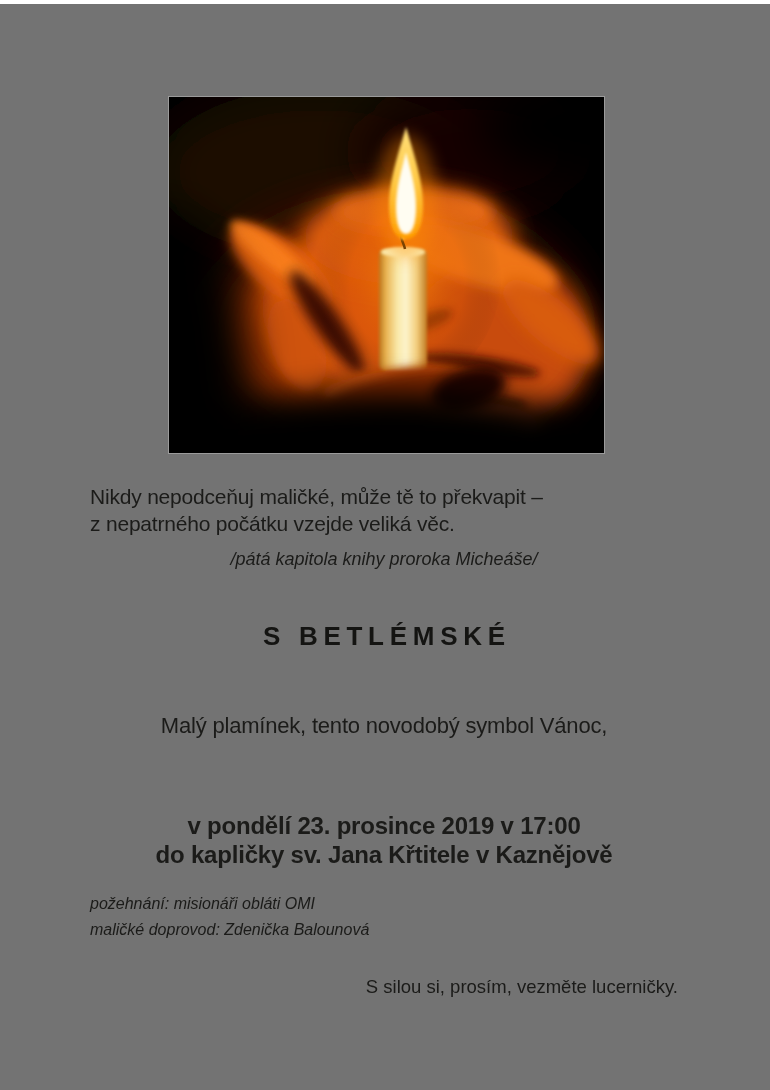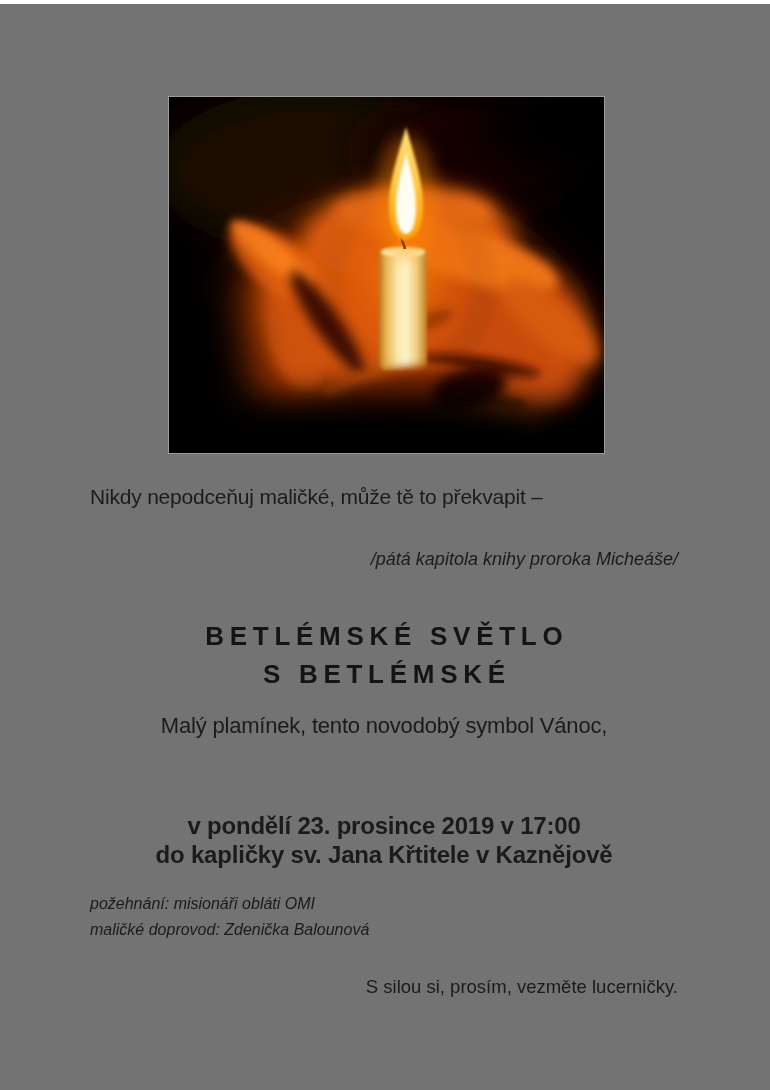--- a/index.html
+++ b/index.html
@@ -21,21 +21,21 @@
     height: 356px;
     border: 1px solid #9b9b9b;
     box-sizing: content-box;
     background: #000;
   }
   .photo svg { display: block; width: 435px; height: 356px; }
 
   .col { position: absolute; left: 90px; width: 588px; }
 
   .quote-block { top: 479px; text-align: left; font-size: 21px; line-height: 27px; letter-spacing: -0.2px; }
-  .attribution { top: 543px; text-align: right; font-style: italic; font-size: 18px; line-height: 24px; }
+  .attribution { top: 543px; text-align: center; font-style: italic; font-size: 18px; line-height: 24px; }
 
   .title-block { top: 613px; text-align: center; font-weight: bold; font-size: 26px; line-height: 38px; color: #141412; }
   .title-block .tline { letter-spacing: 0.22em; padding-left: 0.22em; white-space: nowrap; }
 
   .intro-block { top: 709px; text-align: center; font-size: 22px; line-height: 26px; letter-spacing: -0.2px; }
   .event-block { top: 807px; text-align: center; font-weight: bold; font-size: 24px; line-height: 29px; letter-spacing: -0.2px; }
   .program-block { top: 887px; text-align: left; font-style: italic; font-size: 16px; line-height: 26px; }
   .footer-note { top: 971px; text-align: right; font-size: 18.5px; line-height: 24px; }
   .nw { white-space: nowrap; }
 </style>
@@ -135,26 +135,26 @@
       </g>
 
       <ellipse cx="222" cy="362" rx="235" ry="68" fill="#000000" filter="url(#b16)"></ellipse>
       <ellipse cx="-14" cy="280" rx="90" ry="160" fill="#000000" filter="url(#b24)"></ellipse>
       <ellipse cx="430" cy="30" rx="120" ry="55" fill="#000000" filter="url(#b24)"></ellipse>
     </svg>
   </div>
 
   <div class="col quote-block">
     <div class="nw">Nikdy nepodceňuj maličké, může tě to překvapit –</div>
+    <div class="nw">z nepatrného počátku vzejde veliká věc.</div>
   </div>
 
   <div class="col attribution">/pátá kapitola knihy proroka Micheáše/</div>
 
   <div class="col title-block">
-    <div class="tline">BETLÉMSKÉ SVĚTLO</div>
     <div class="tline">S BETLÉMSKÉ</div>
   </div>
 
   <div class="col intro-block">
     <div class="nw">Malý plamínek, tento novodobý symbol Vánoc,</div>
   </div>
 
   <div class="col event-block">
     <div class="nw">v pondělí 23. prosince 2019 v 17:00</div>
     <div class="nw">do kapličky sv. Jana Křtitele v Kaznějově</div>

